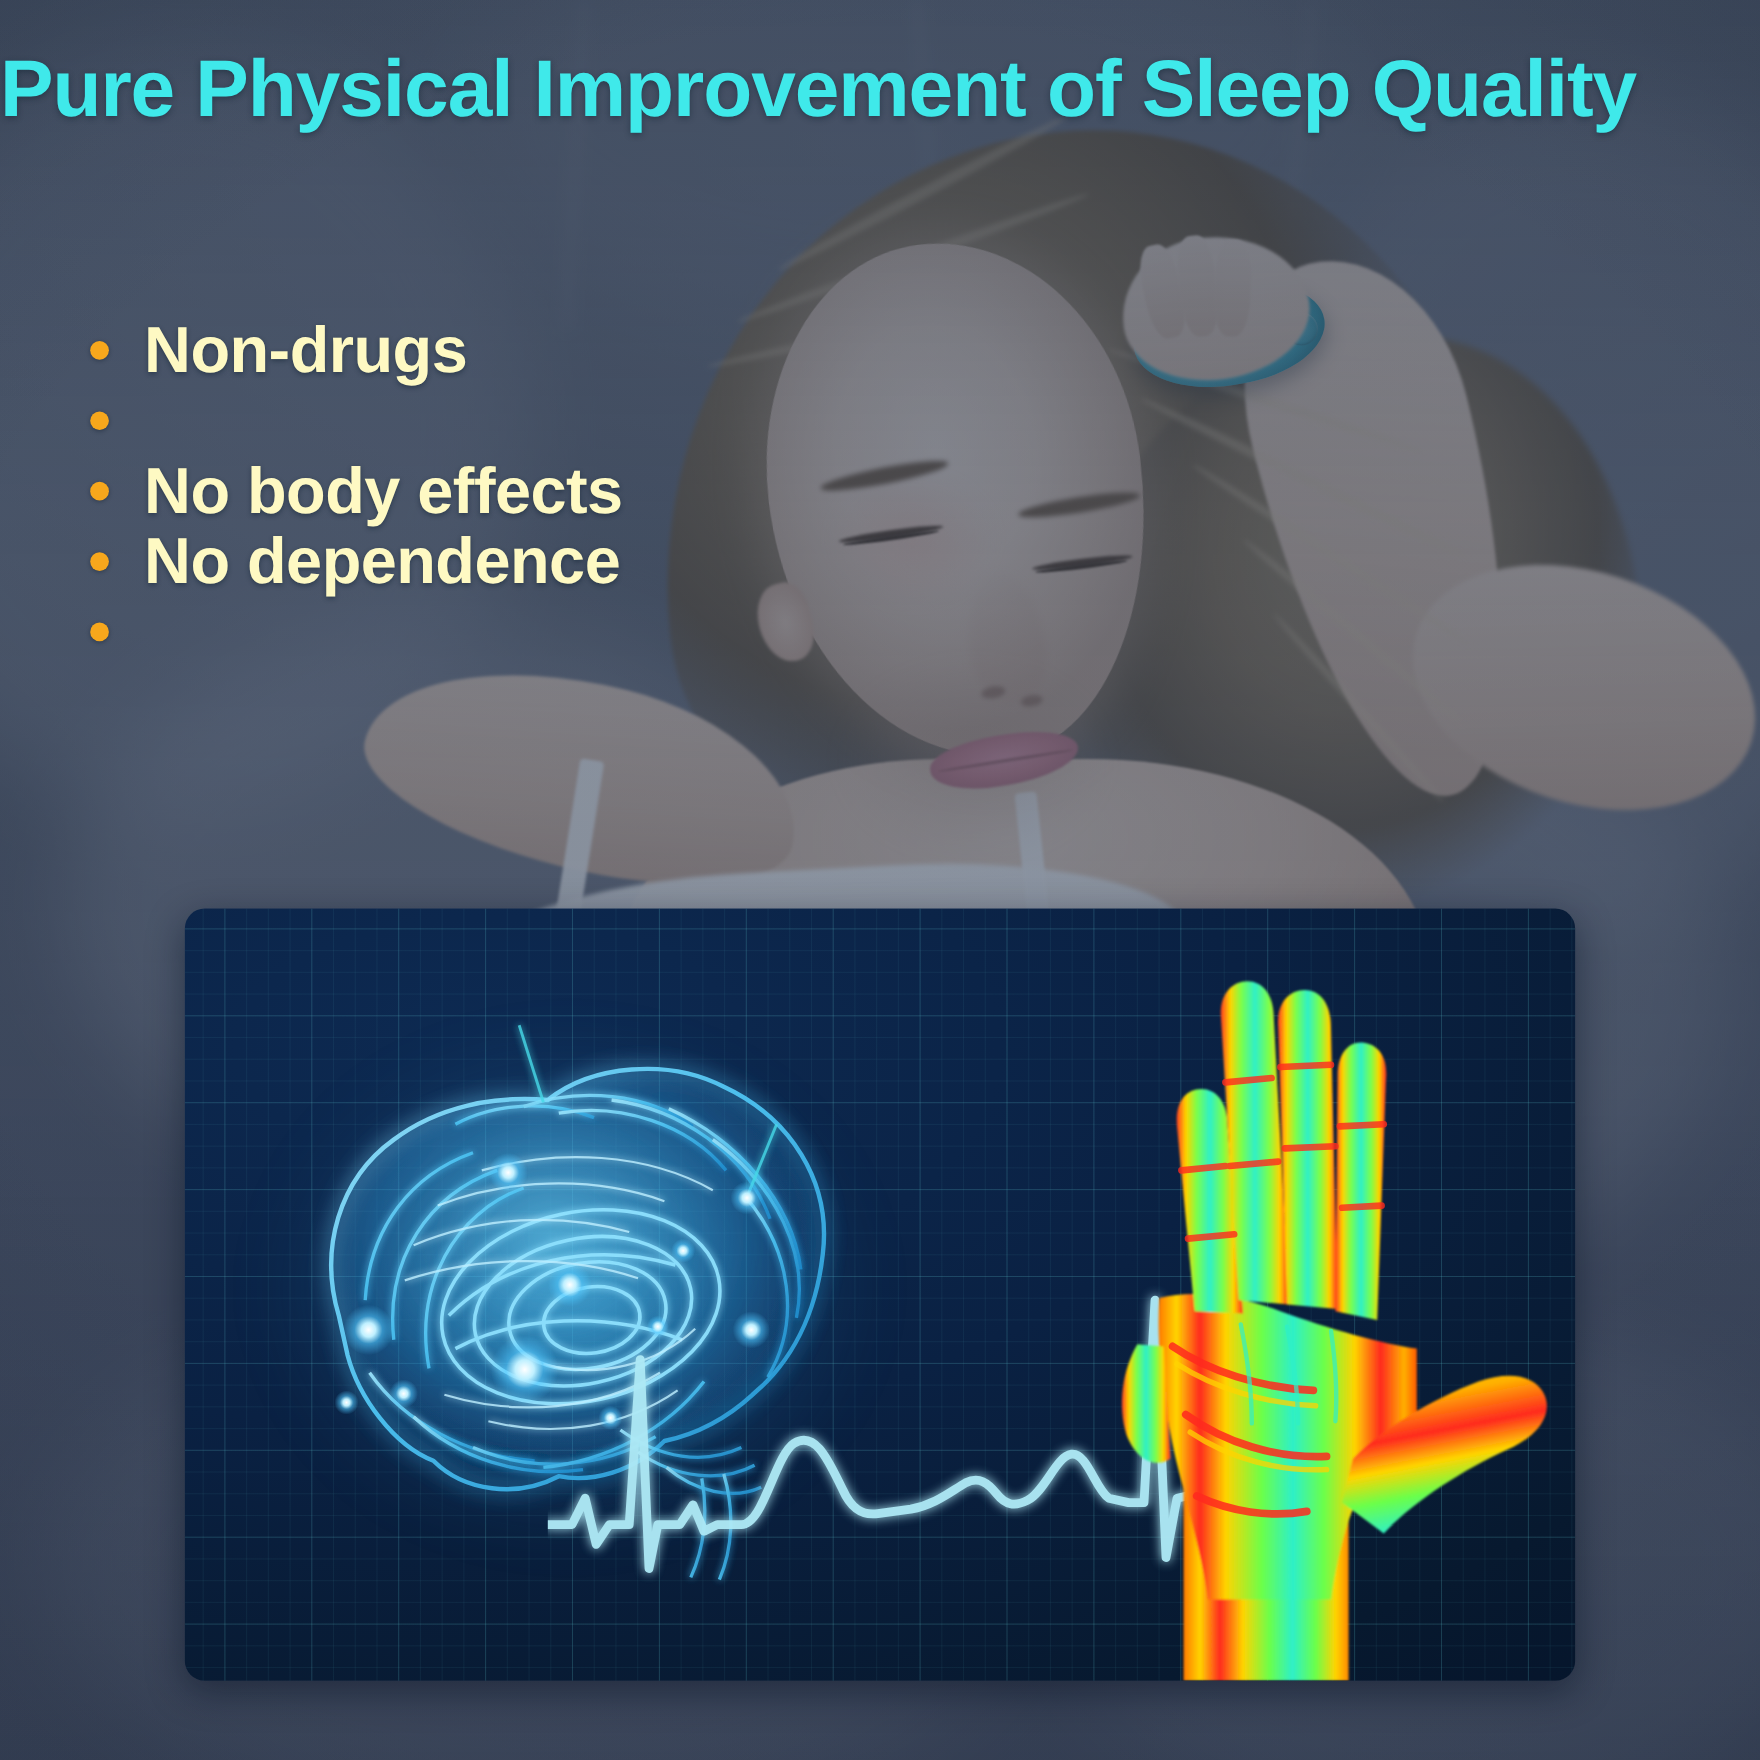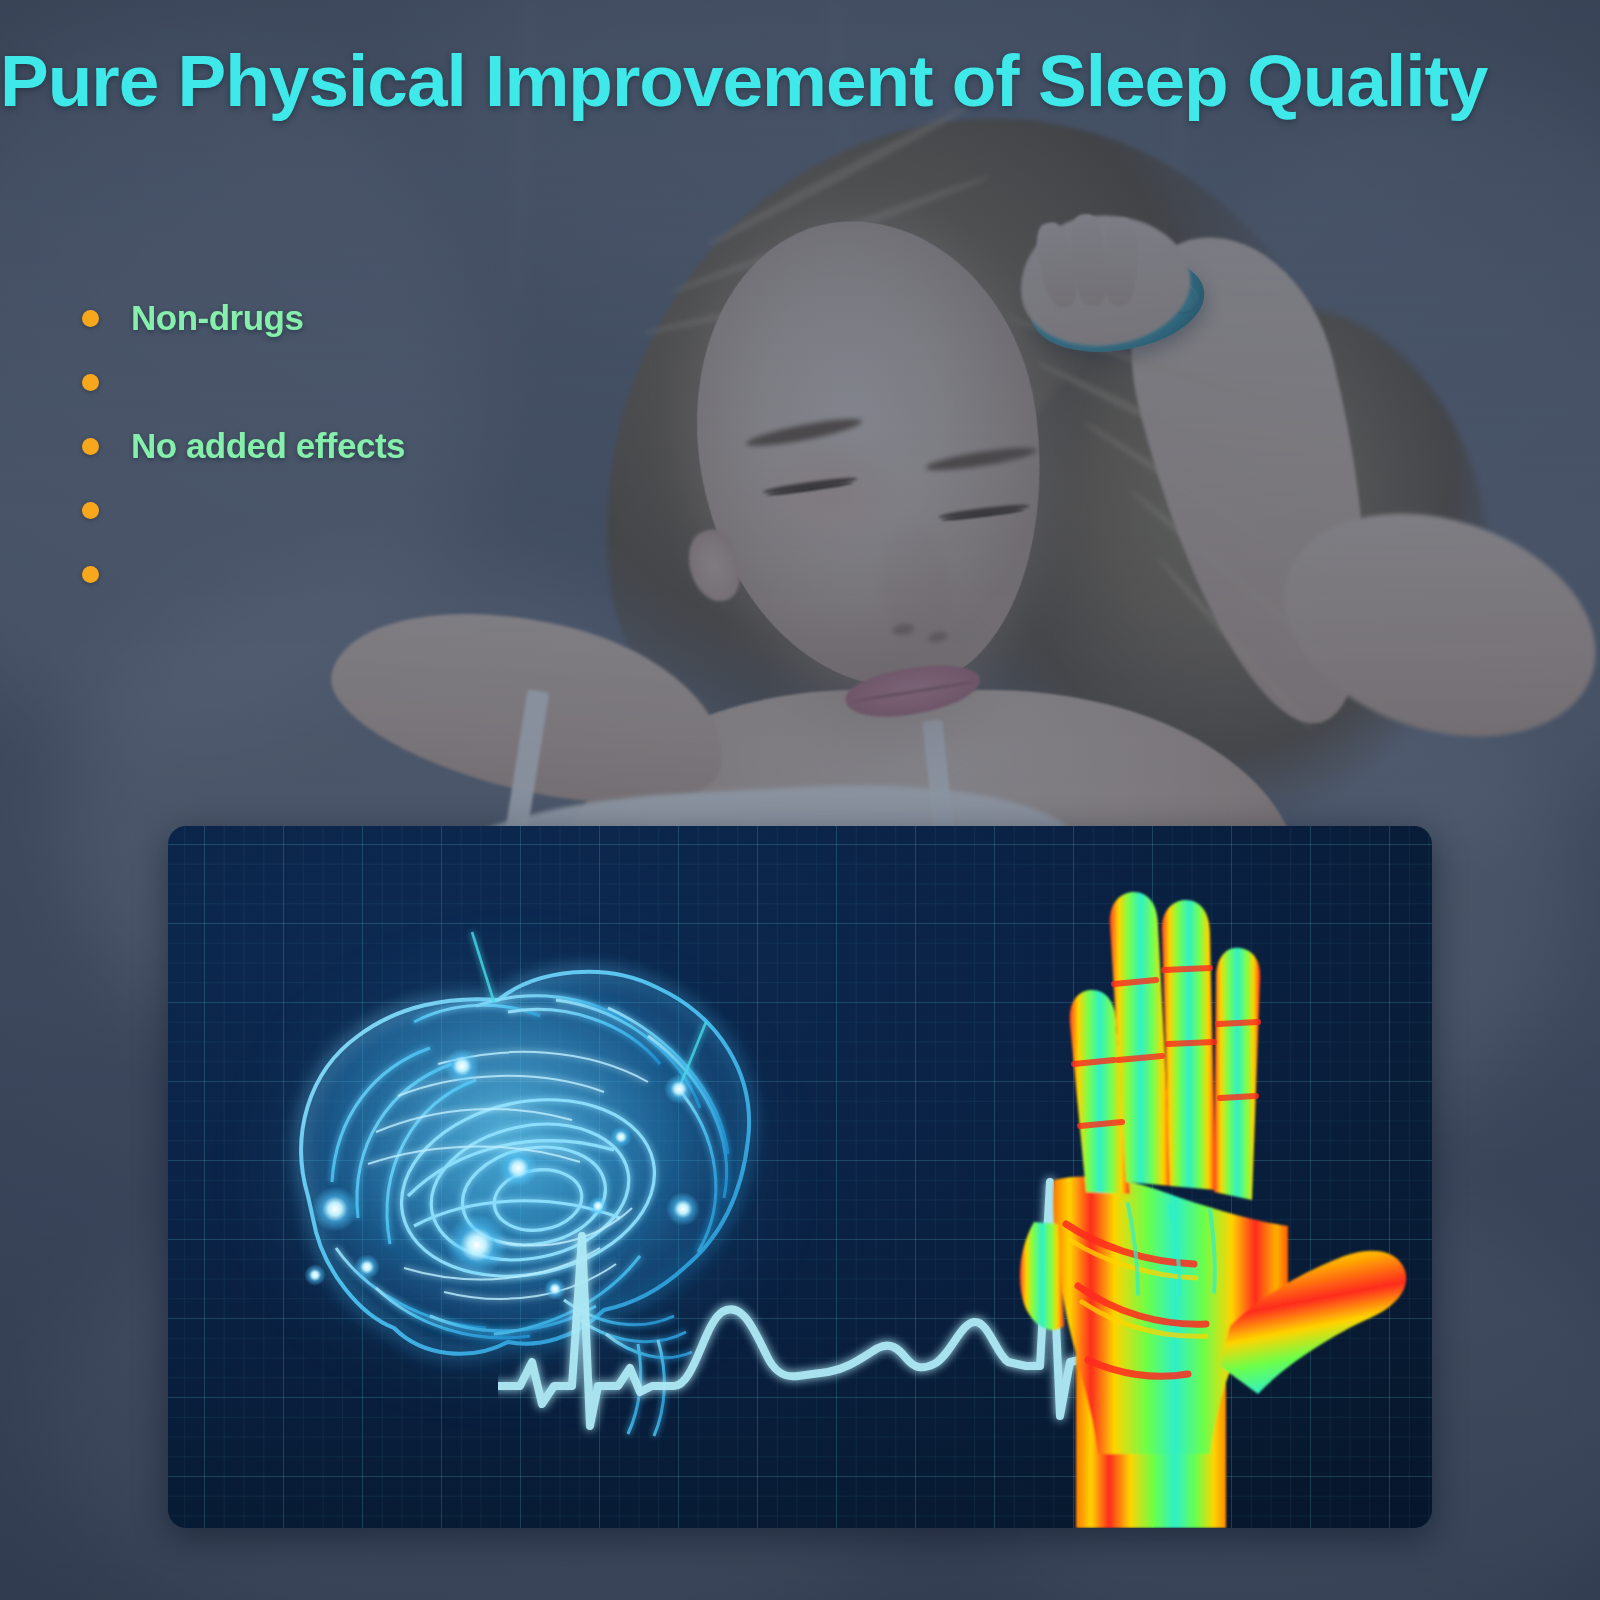--- a/index.html
+++ b/index.html
@@ -246,21 +246,21 @@
   }
   .bullet-row{
     display:flex;align-items:center;height:64px;
   }
   .bullet-dot{
     width:17px;height:17px;border-radius:50%;
     background:#f7a71c;flex:0 0 auto;margin-right:32px;
     box-shadow:0 1px 4px rgba(10,25,40,.40);
   }
   .bullet-text{
-    font-size:35px;font-weight:700;color:#86efac;
+    font-size:59px;font-weight:700;color:#fef9c3;
     letter-spacing:-.5px;white-space:nowrap;
     text-shadow:0 2px 5px rgba(12,28,44,.45);
   }
 
   
   .panel{
     position:absolute;left:168px;top:826px;width:1264px;height:702px;
     border-radius:18px;overflow:hidden;
     background:
       radial-gradient(130% 120% at 22% 18%, #0d2a52 0%, #0a2143 42%, #07192f 78%, #05132a 100%);
@@ -389,25 +389,26 @@
       <span class="bullet-dot"></span>
       <span class="bullet-text noselect">Non-drugs</span>
     </div>
 
     <div class="bullet-row">
       <span class="bullet-dot"></span>
     </div>
 
     <div class="bullet-row">
       <span class="bullet-dot"></span>
-      <span class="bullet-text noselect">No added effects</span>
+      <span class="bullet-text noselect">No body effects</span>
     </div>
 
     <div class="bullet-row">
       <span class="bullet-dot"></span>
+      <span class="bullet-text noselect">No dependence</span>
     </div>
 
     <div class="bullet-row">
       <span class="bullet-dot"></span>
     </div>
 
   </div>
 
   <div class="panel">
     <div class="panel-grid minor"></div>

